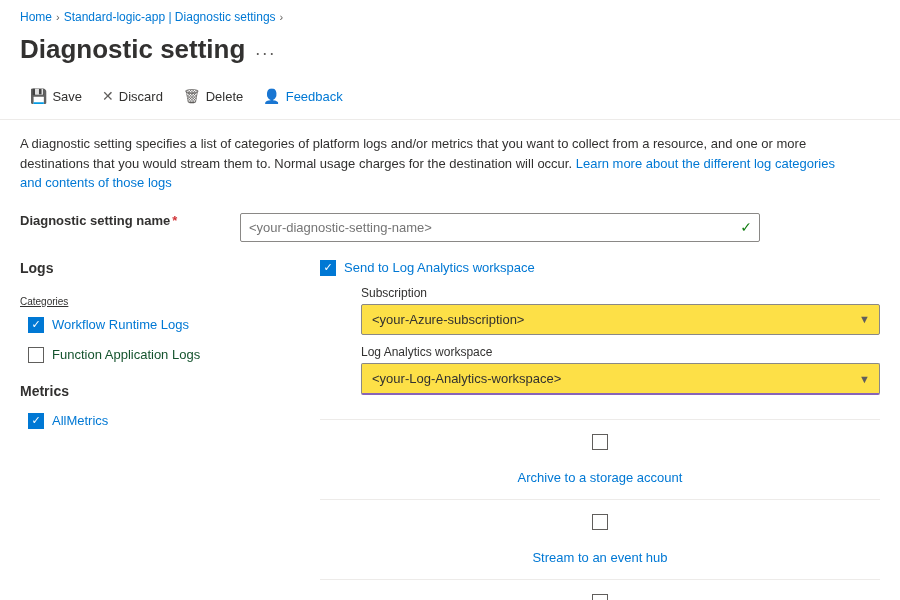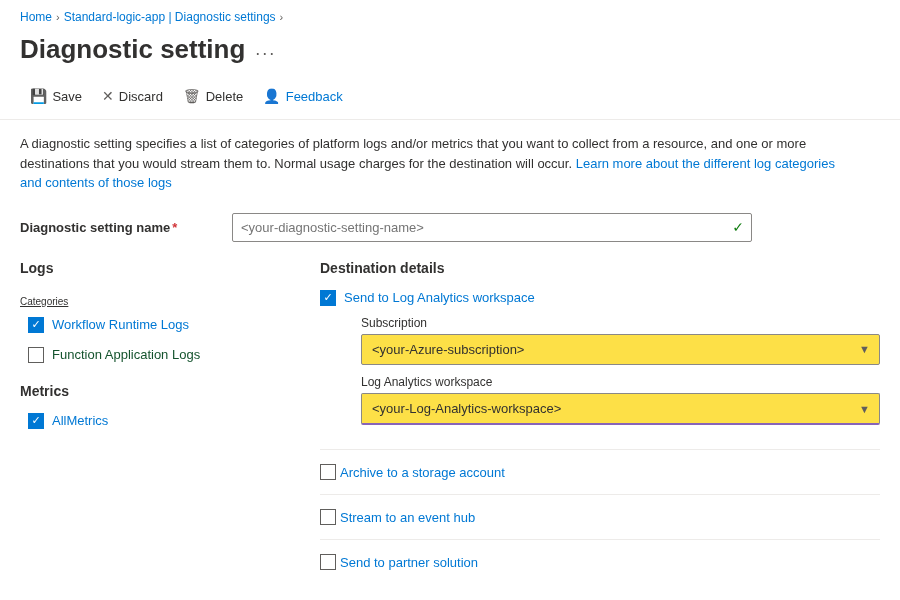--- a/index.html
+++ b/index.html
@@ -78,23 +78,23 @@
     }
     .description a {
       color: #0078d4;
       text-decoration: none;
     }
     .form-area {
       padding: 10px 20px 0 20px;
     }
     .form-row {
       display: flex;
-      align-items: center;
+      align-items: flex-start;
       margin-bottom: 18px;
-      gap: 12px;
+      gap: 20px;
     }
     .form-label {
       font-size: 13px;
       font-weight: 600;
       color: #323130;
       min-width: 200px;
     }
     .required {
       color: #d13438;
       margin-left: 2px;
@@ -231,22 +231,23 @@
     .select-arrow {
       position: absolute;
       right: 10px;
       bottom: 10px;
       font-size: 11px;
       color: #605e5c;
       pointer-events: none;
     }
     .dest-check-row-plain {
       display: flex;
-      align-items: flex-end;
-      gap: 4px;
+      align-items: center;
+      gap: 20px;
+      flex-direction: column;
     }
     .dest-check-row-plain label {
       font-size: 13px;
       color: #0078d4;
     }
     .border-bottom-purple2 .select-field {
       border-bottom: 2px solid #8764b8;
     }
   </style>
 </head>
@@ -321,21 +322,20 @@
       <div class="section-title">Metrics</div>
       <div class="checkbox-row checkbox-label-blue">
         <div class="checkbox-input checked"></div>
         <label for="allmetrics">AllMetrics</label>
       </div>
     </div>
 
   </div>
 
   <div class="right-col">
-    <div class="section-title">Destination details</div>
 
     <div class="dest-block">
       <div class="dest-check-row">
         <div class="checkbox-input checked"></div>
         <label>Send to Log Analytics workspace</label>
       </div>
       <div class="select-wrapper">
         <div class="select-label">Subscription</div>
         <div style="position:relative;">
           <select class="select-field">

